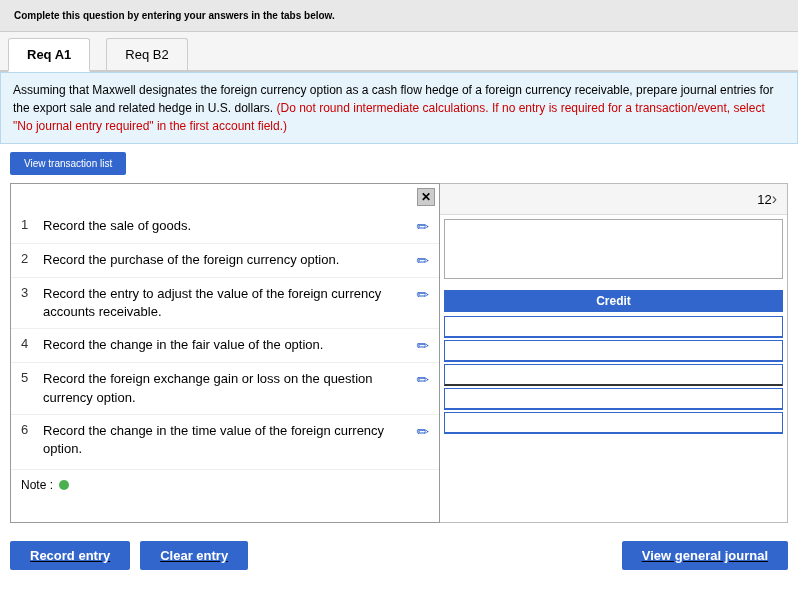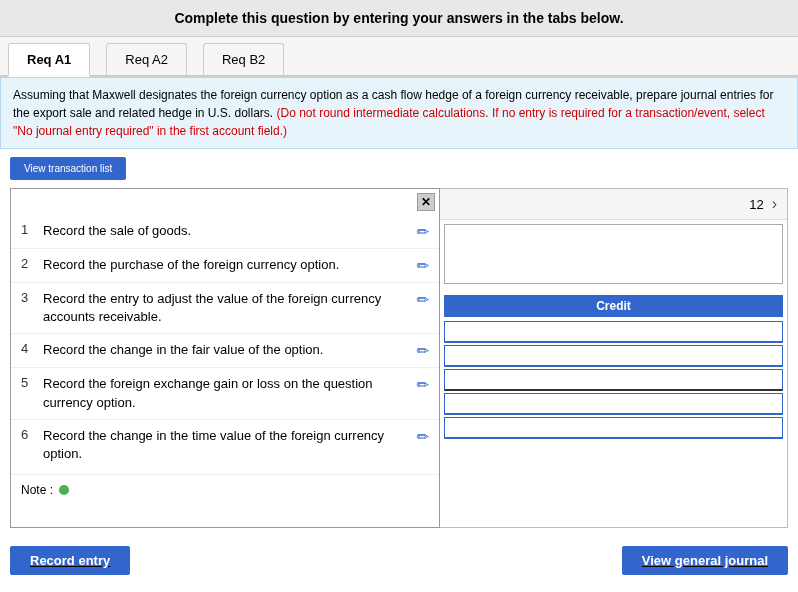--- a/index.html
+++ b/index.html
@@ -9,23 +9,22 @@
       background: #fff;
       width: 798px;
       min-height: 592px;
     }
 
     
     .instruction-bar {
       background: #e8e8e8;
       padding: 10px 14px;
       font-weight: bold;
-      font-size: 14px;
+      font-size: 10px;
       border-bottom: 1px solid #ccc;
-      text-align: center;
     }
 
     
     .tabs-row {
       display: flex;
       border-bottom: 2px solid #ccc;
       padding: 0 8px;
       background: #f5f5f5;
     }
     .tab {
@@ -180,21 +179,20 @@
       flex-direction: column;
     }
 
     .journal-nav {
       display: flex;
       align-items: center;
       justify-content: flex-end;
       padding: 6px 10px;
       background: #f5f5f5;
       border-bottom: 1px solid #ddd;
-      gap: 8px;
     }
     .nav-page-num {
       font-size: 13px;
     }
     .nav-arrow {
       font-size: 16px;
       cursor: pointer;
       color: #555;
     }
 
@@ -241,21 +239,20 @@
   </style>
 </head>
 <body>
 
 <div class="instruction-bar">
   <span>Complete this question by entering your answers in the tabs below.</span>
 </div>
 
 <div class="tabs-row">
   <div class="tab active">Req A1</div>
-  <div class="tab">Req A2</div>
   <div class="tab">Req B2</div>
 </div>
 
 <div class="info-box">
   <span>Assuming that Maxwell designates the foreign currency option as a cash flow hedge of a foreign currency receivable, prepare journal entries for the export sale and related hedge in U.S. dollars.</span>
   <span class="red-text">(Do not round intermediate calculations. If no entry is required for a transaction/event, select "No journal entry required" in the first account field.)</span>
 </div>
 
 <div style="padding: 0;">
   <button class="btn-transaction">View transaction list</button>
@@ -333,14 +330,15 @@
         <input class="credit-input" type="text" style="">
         <input class="credit-input" type="text" style="">
       </div>
     </div>
   </div>
 
 </div>
 
 <div class="bottom-buttons">
   <button class="btn-action">Record entry</button>
+  <button class="btn-action">Clear entry</button>
   <button class="btn-action" style="margin-left: auto;">View general journal</button>
 </div>
 
 </body></html>

